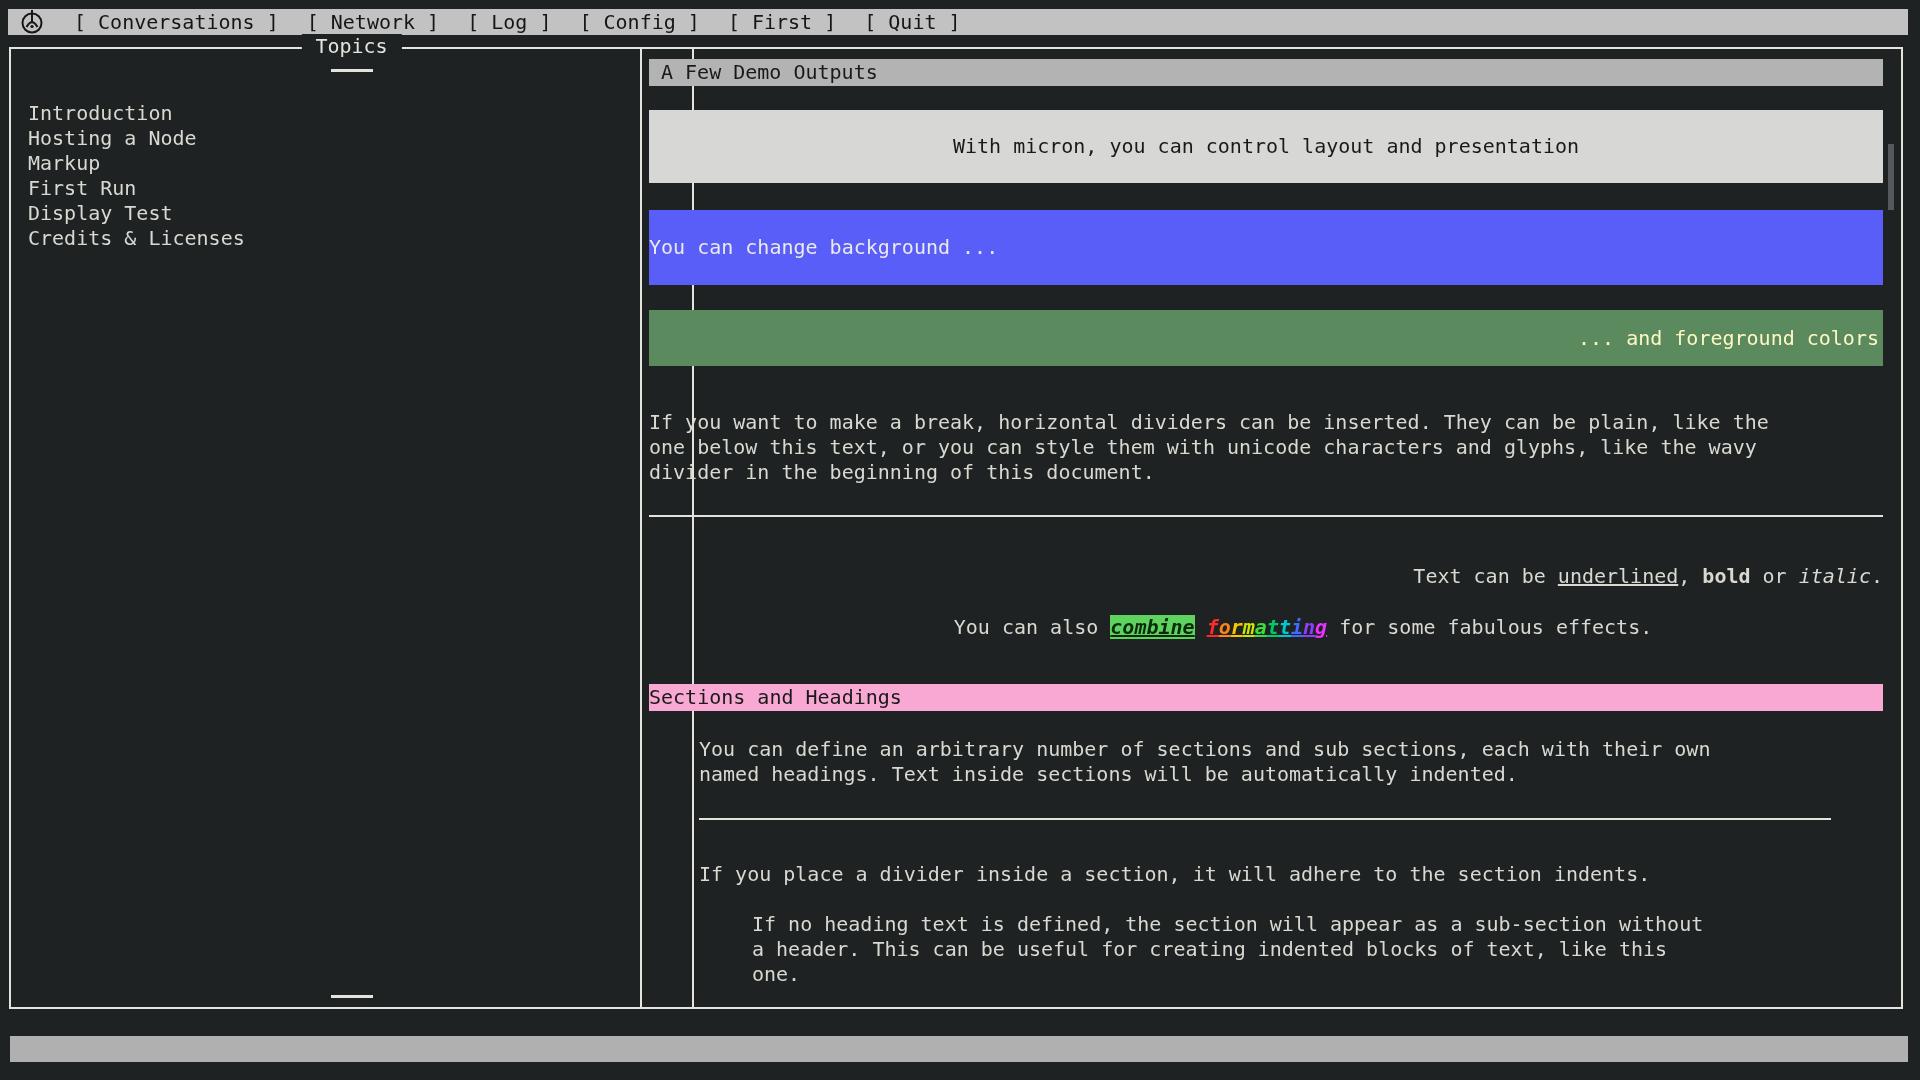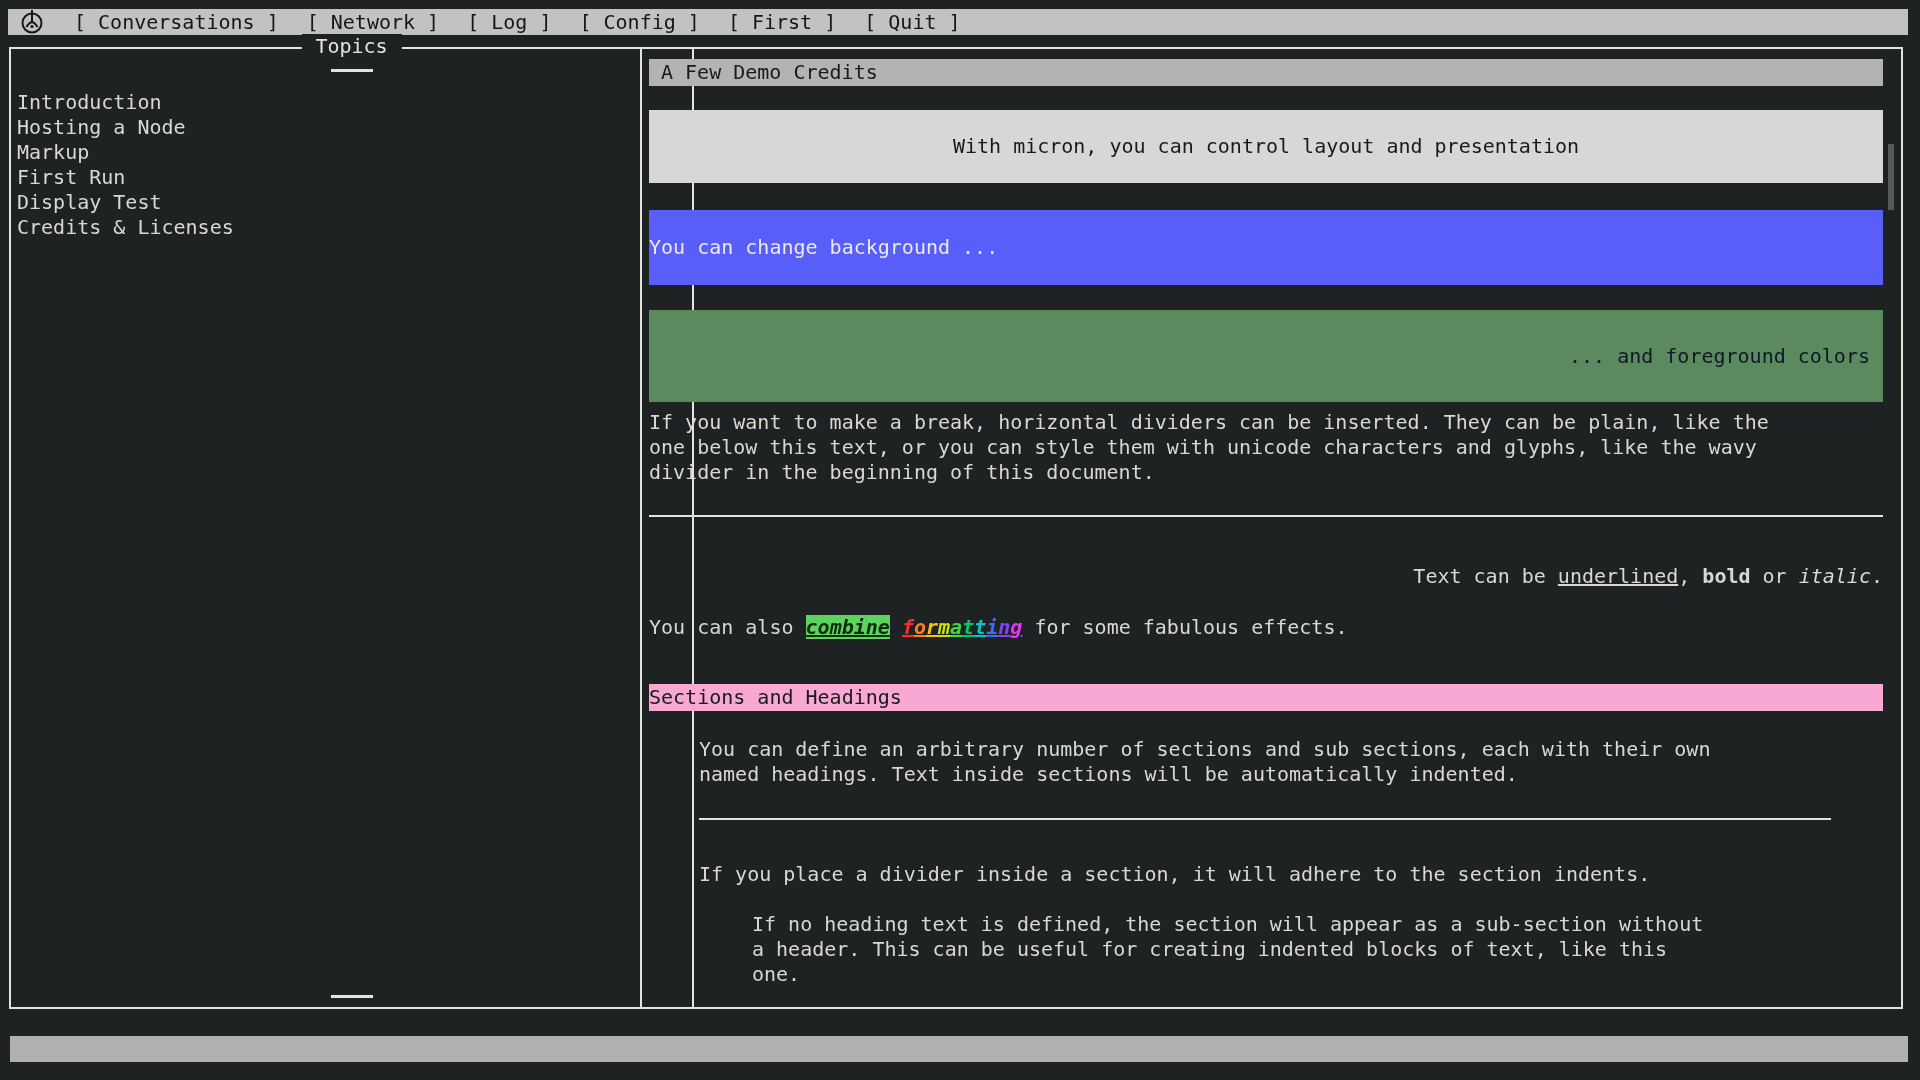--- a/index.html
+++ b/index.html
@@ -21,42 +21,42 @@
     position:absolute;left:9px;top:47px;width:685px;height:962px;
     border:2px solid #e4e4de;box-sizing:border-box;
   }
   .panel-title{
     position:absolute;top:-15px;left:50%;transform:translateX(-50%);
     background:#1f2223;padding:0 14px;color:#e4e4de;white-space:pre;
   }
   .tick{position:absolute;left:50%;width:42px;height:3px;margin-left:-21px;background:#e4e4de;}
   .tick-top{top:20px;}
   .tick-bottom{bottom:9px;}
-  .topics{list-style:none;margin:0;padding:0;position:absolute;top:41px;left:6px;right:6px;}
+  .topics{list-style:none;margin:11px;padding:0;position:absolute;top:41px;left:6px;right:6px;}
   .topics li{line-height:25px;cursor:pointer;white-space:pre;}
   .main{
     position:absolute;left:640px;top:47px;width:1263px;height:962px;
     border:2px solid #e4e4de;box-sizing:border-box;
   }
   
   .block{position:absolute;left:7px;width:1234px;box-sizing:border-box;}
   .hdr{color:#1a1a1a;display:flex;align-items:center;}
   .main-hdr{top:10px;height:27px;background:#b3b3b3;padding-left:12px;}
   .sec-hdr{top:635px;height:27px;background:#f9a8d4;}
   .banner{display:flex;align-items:center;white-space:pre;}
   .light{top:61px;height:73px;background:#d7d8d6;color:#1a1a1a;justify-content:center;}
   .blue{top:161px;height:75px;background:#5a5ef8;color:#eaeaea;justify-content:flex-start;text-align:right;}
-  .green{top:261px;height:92px;background:#5b8a5e;color:#0f172a;justify-content:flex-end;padding-right:13px;}
+  .green{top:261px;height:56px;background:#5b8a5e;color:#fef9c3;justify-content:flex-end;padding-right:4px;}
   .para{white-space:pre-line;}
   .p1{top:361px;}
   .divider{height:2px;background:#e4e4de;}
   .d1{top:466px;}
   .richline{top:515px;white-space:pre;}
   .center{text-align:right;}
-  .combo{top:566px;text-align:left;}
+  .combo{top:566px;text-align:center;margin-left:37px;}
   .p2{top:688px;left:57px;width:1134px;}
   .d2{top:769px;left:57px;width:1132px;}
   .p3{top:813px;left:57px;width:1134px;}
   .p4{top:863px;left:110px;width:1081px;}
   .u{text-decoration:underline;}
   .b{font-weight:bold;}
   .i{font-style:italic;}
   .scroll-thumb{position:absolute;left:1246px;top:95px;width:6px;height:66px;background:#56595b;cursor:pointer;}
   
   .statusbar{position:absolute;left:10px;top:1036px;width:1898px;height:26px;background:#b0b0b0;}
@@ -91,21 +91,21 @@
       <li>Hosting a Node</li>
       <li>Markup</li>
       <li>First Run</li>
       <li>Display Test</li>
       <li>Credits &amp; Licenses</li>
     </ul>
     <div class="tick tick-bottom"></div>
   </div>
 
   <div class="main">
-    <div class="block hdr main-hdr">A Few Demo Credits</div>
+    <div class="block hdr main-hdr">A Few Demo Outputs</div>
     <div class="block banner light">With micron, you can control layout and presentation</div>
     <div class="block banner blue">You can change background ...</div>
     <div class="block banner green">... and foreground colors</div>
     <div class="block para p1">If you want to make a break, horizontal dividers can be inserted. They can be plain, like the
 one below this text, or you can style them with unicode characters and glyphs, like the wavy
 divider in the beginning of this document.</div>
     <div class="block divider d1"></div>
     <div class="block richline center"><span>Text can be </span><span class="u">underlined</span><span>, </span><span class="b">bold</span><span> or </span><span class="i">italic</span><span>.</span></div>
     <div class="block richline combo"><span>You can also </span><span class="u b i" style="color: rgb(11, 43, 11); background: rgb(95, 211, 95);">combine</span><span> </span><span class="u b i" style="color: rgb(255, 43, 43);">f</span><span class="u b i" style="color: rgb(255, 132, 24);">o</span><span class="u b i" style="color: rgb(255, 196, 0);">r</span><span class="u b i" style="color: rgb(200, 230, 0);">m</span><span class="u b i" style="color: rgb(61, 220, 61);">a</span><span class="u b i" style="color: rgb(0, 201, 106);">t</span><span class="u b i" style="color: rgb(0, 200, 208);">t</span><span class="u b i" style="color: rgb(63, 107, 255);">i</span><span class="u b i" style="color: rgb(138, 63, 255);">n</span><span class="u b i" style="color: rgb(232, 51, 255);">g</span><span> for some fabulous effects.</span></div>
     <div class="block hdr sec-hdr">Sections and Headings</div>

